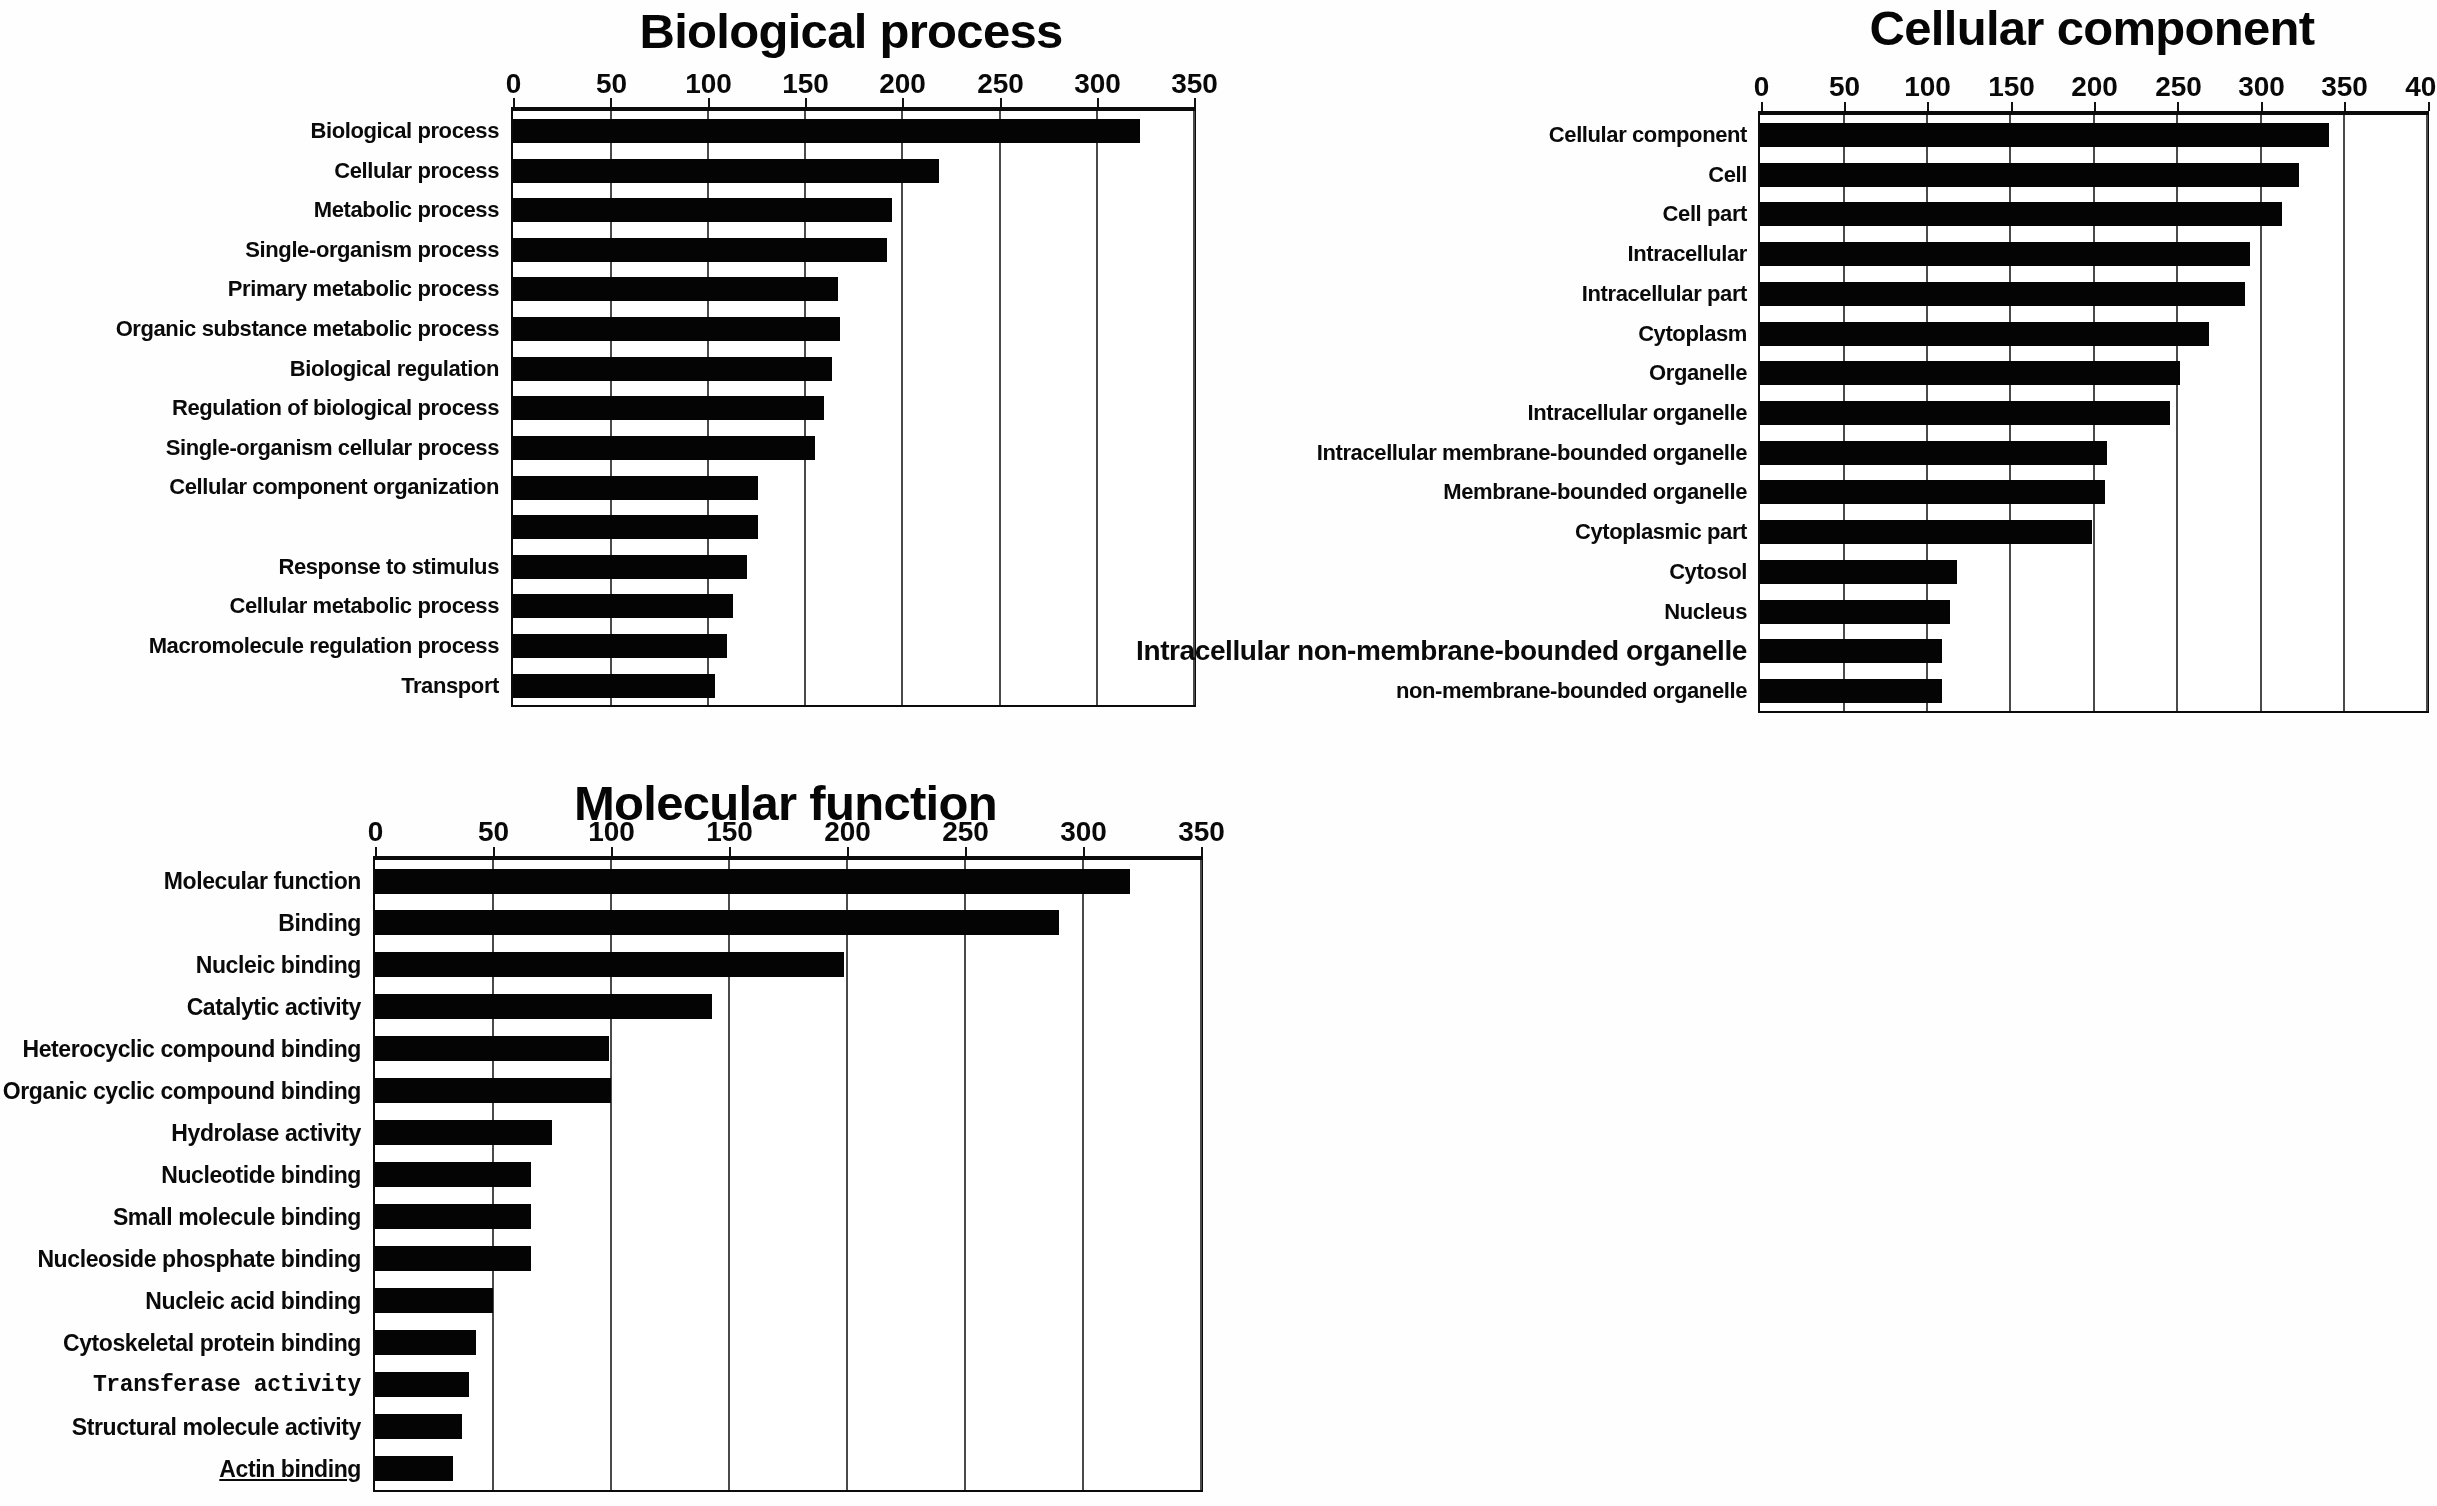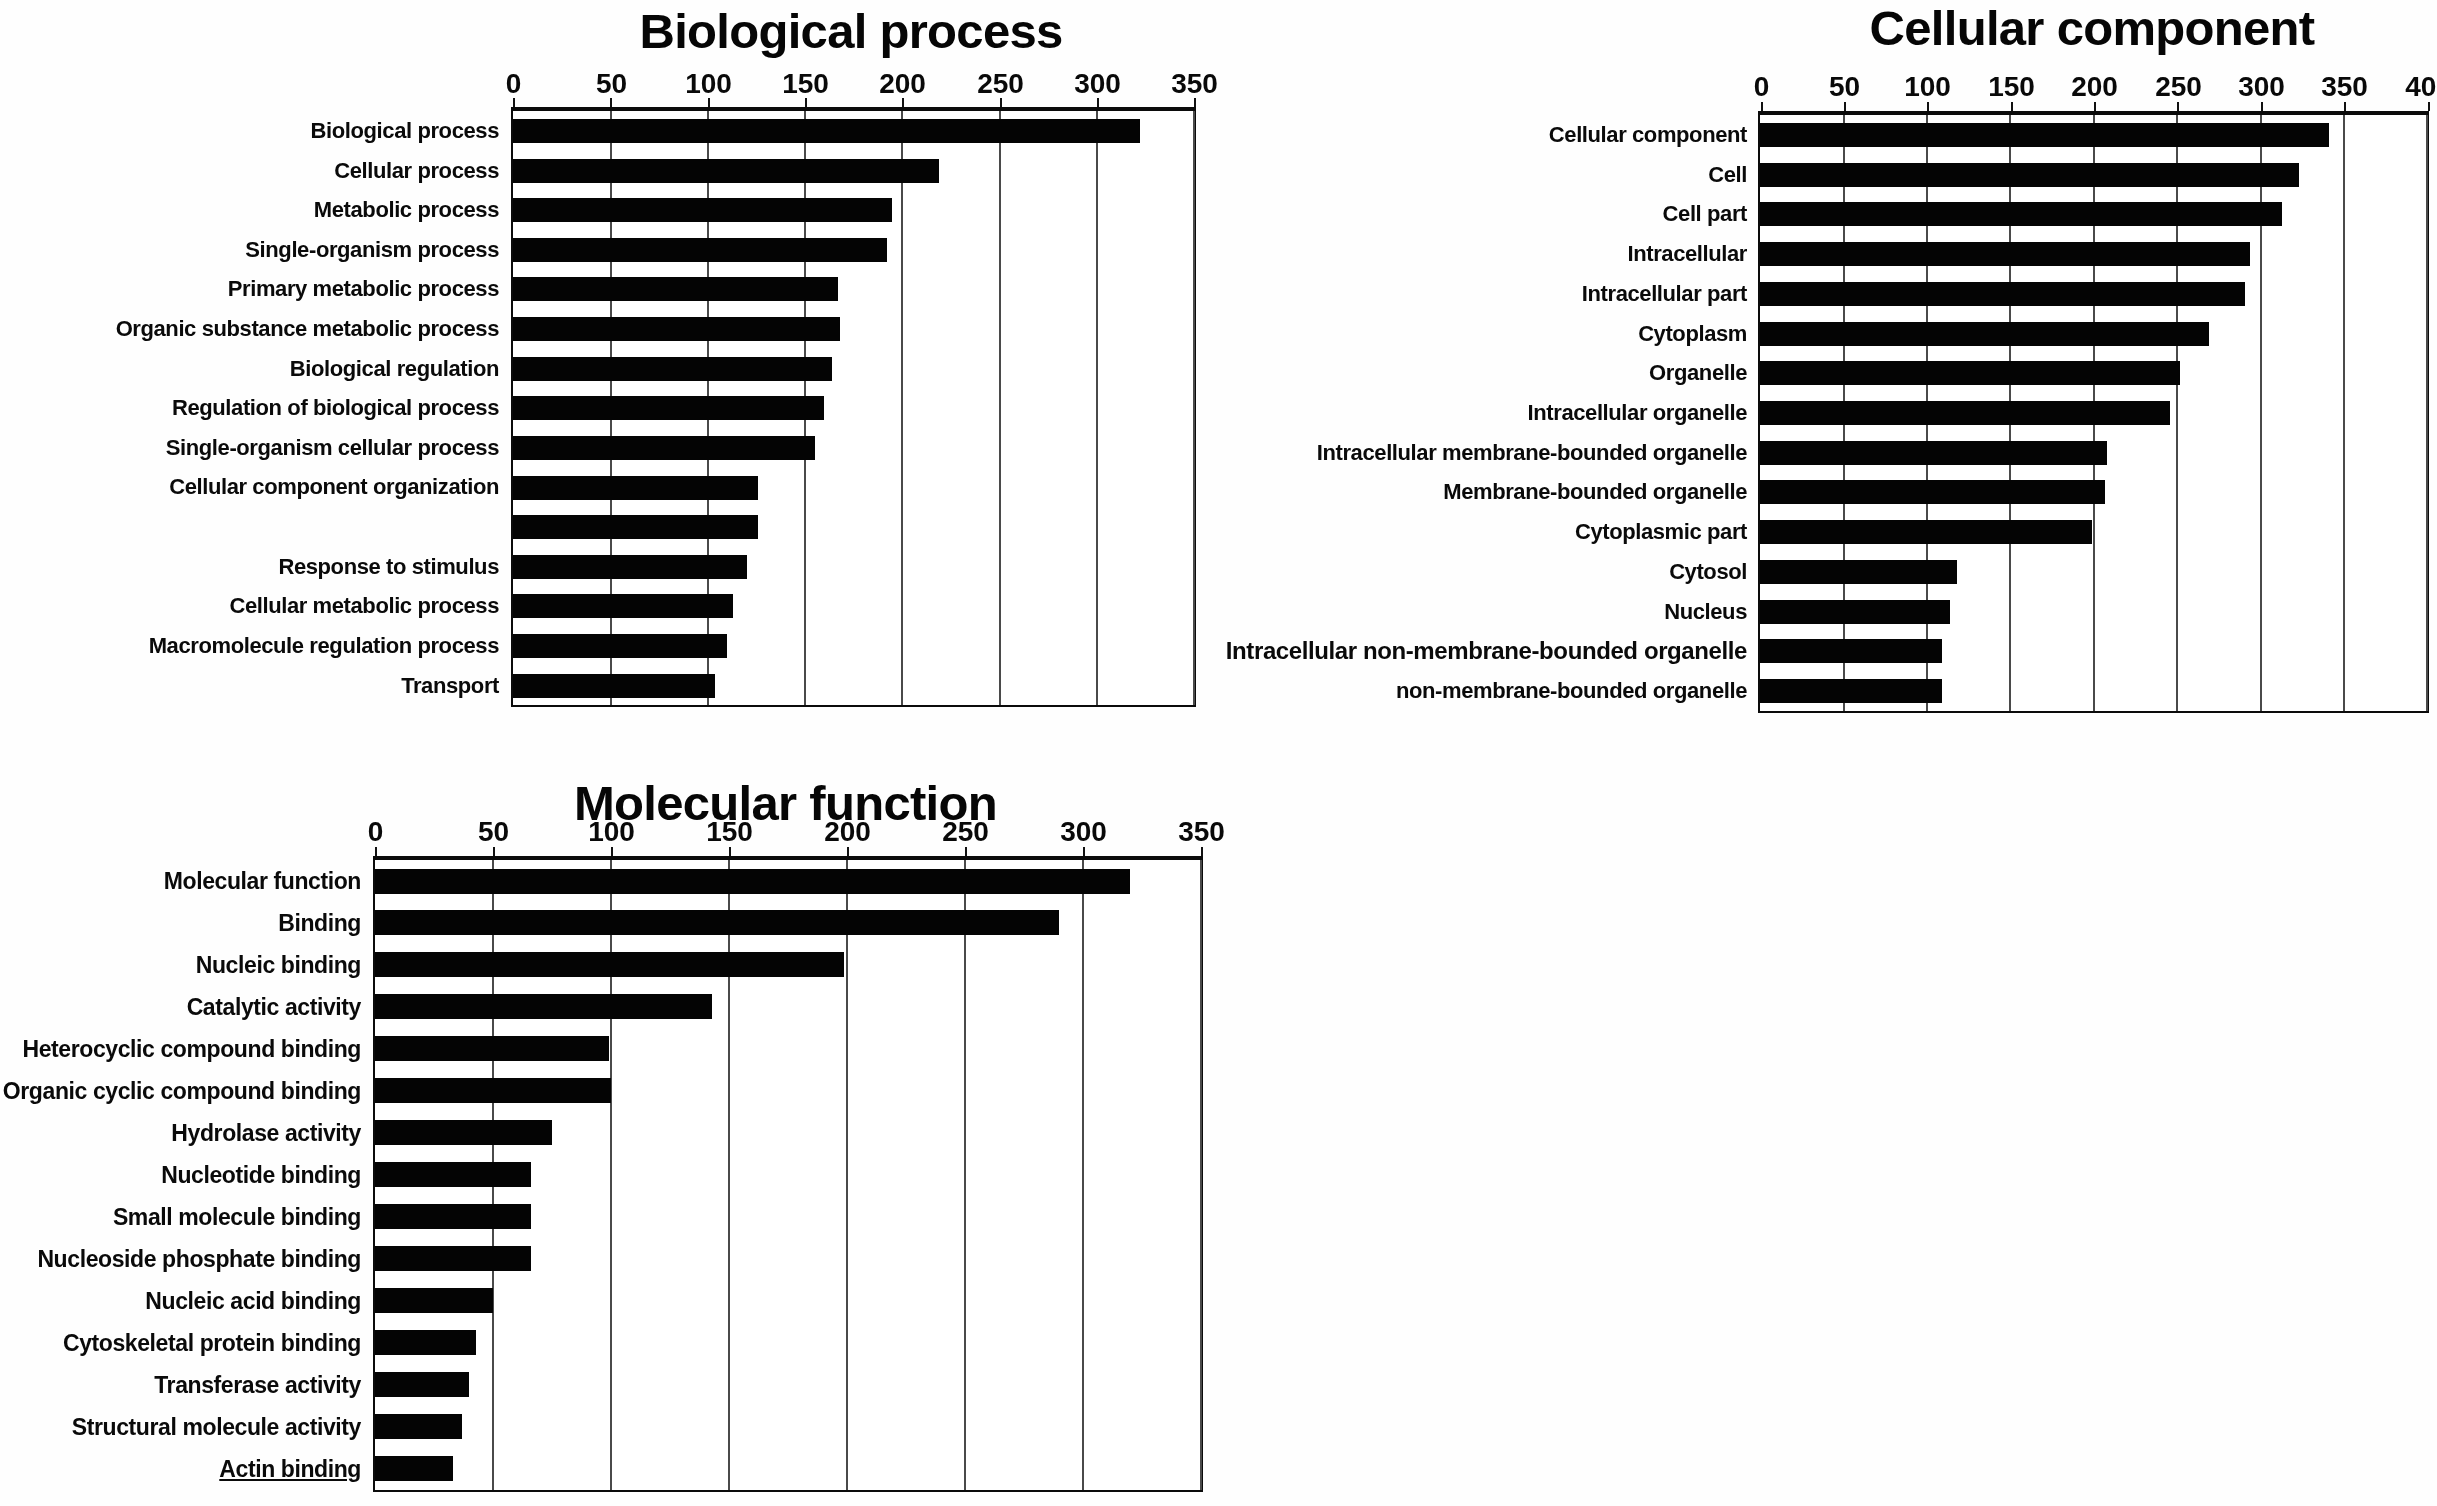--- a/index.html
+++ b/index.html
@@ -170,21 +170,21 @@
         <div class="category-label" style="top: 119px; height: 40px; font-size: 22px;">Intracellular</div>
         <div class="category-label" style="top: 159px; height: 40px; font-size: 22px;">Intracellular part</div>
         <div class="category-label" style="top: 199px; height: 40px; font-size: 22px;">Cytoplasm</div>
         <div class="category-label" style="top: 238px; height: 40px; font-size: 22px;">Organelle</div>
         <div class="category-label" style="top: 278px; height: 40px; font-size: 22px;">Intracellular organelle</div>
         <div class="category-label" style="top: 318px; height: 40px; font-size: 22px;">Intracellular membrane-bounded organelle</div>
         <div class="category-label" style="top: 357px; height: 40px; font-size: 22px;">Membrane-bounded organelle</div>
         <div class="category-label" style="top: 397px; height: 40px; font-size: 22px;">Cytoplasmic part</div>
         <div class="category-label" style="top: 437px; height: 40px; font-size: 22px;">Cytosol</div>
         <div class="category-label" style="top: 477px; height: 40px; font-size: 22px;">Nucleus</div>
-        <div class="category-label" style="top: 516px; height: 40px; font-size: 24px;">Intracellular non-membrane-bounded organelle</div>
+        <div class="category-label" style="top: 516px; height: 40px; font-size: 28px;">Intracellular non-membrane-bounded organelle</div>
         <div class="category-label" style="top: 556px; height: 40px; font-size: 22px;">non-membrane-bounded organelle</div>
       </div>
     <div class="plot" style="left: 571px; top: 111px; width: 667px; height: 596px;">
         <div class="gridline" style="left: 83px; height: 596px;"></div>
         <div class="gridline" style="left: 166px; height: 596px;"></div>
         <div class="gridline" style="left: 249px; height: 596px;"></div>
         <div class="gridline" style="left: 333px; height: 596px;"></div>
         <div class="gridline" style="left: 416px; height: 596px;"></div>
         <div class="gridline" style="left: 500px; height: 596px;"></div>
         <div class="gridline" style="left: 583px; height: 596px;"></div>
@@ -233,21 +233,21 @@
         <div class="category-label" style="top: 84px; height: 42px; font-size: 23px;">Nucleic binding</div>
         <div class="category-label" style="top: 126px; height: 42px; font-size: 23px;">Catalytic activity</div>
         <div class="category-label" style="top: 168px; height: 42px; font-size: 23px;">Heterocyclic compound binding</div>
         <div class="category-label" style="top: 210px; height: 42px; font-size: 23px;">Organic cyclic compound binding</div>
         <div class="category-label" style="top: 252px; height: 42px; font-size: 23px;">Hydrolase activity</div>
         <div class="category-label" style="top: 294px; height: 42px; font-size: 23px;">Nucleotide binding</div>
         <div class="category-label" style="top: 336px; height: 42px; font-size: 23px;">Small molecule binding</div>
         <div class="category-label" style="top: 378px; height: 42px; font-size: 23px;">Nucleoside phosphate binding</div>
         <div class="category-label" style="top: 420px; height: 42px; font-size: 23px;">Nucleic acid binding</div>
         <div class="category-label" style="top: 462px; height: 42px; font-size: 23px;">Cytoskeletal protein binding</div>
-        <div class="category-label" style="top: 504px; height: 42px; font-size: 23px;">Transferase activity</div>
+        <div class="category-label" style="top: 504px; height: 42px; font-size: 23px; font-family: Liberation Mono, monospace;">Transferase activity</div>
         <div class="category-label" style="top: 546px; height: 42px; font-size: 23px;">Structural molecule activity</div>
         <div class="category-label" style="top: 588px; height: 42px; font-size: 23px; text-decoration: underline;">Actin binding</div>
       </div>
     <div class="plot" style="left: 373px; top: 83px; width: 826px; height: 630px;">
         <div class="gridline" style="left: 117px; height: 630px;"></div>
         <div class="gridline" style="left: 235px; height: 630px;"></div>
         <div class="gridline" style="left: 353px; height: 630px;"></div>
         <div class="gridline" style="left: 471px; height: 630px;"></div>
         <div class="gridline" style="left: 589px; height: 630px;"></div>
         <div class="gridline" style="left: 707px; height: 630px;"></div>

